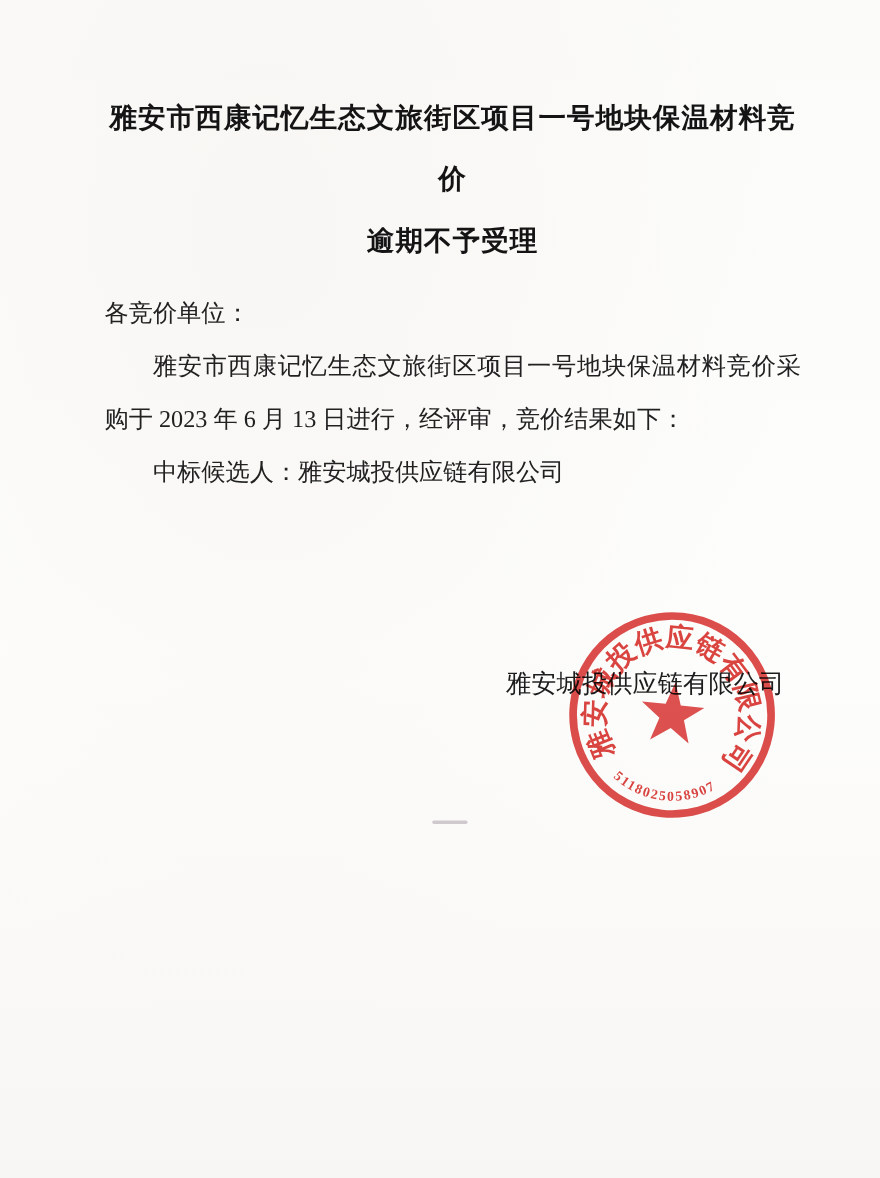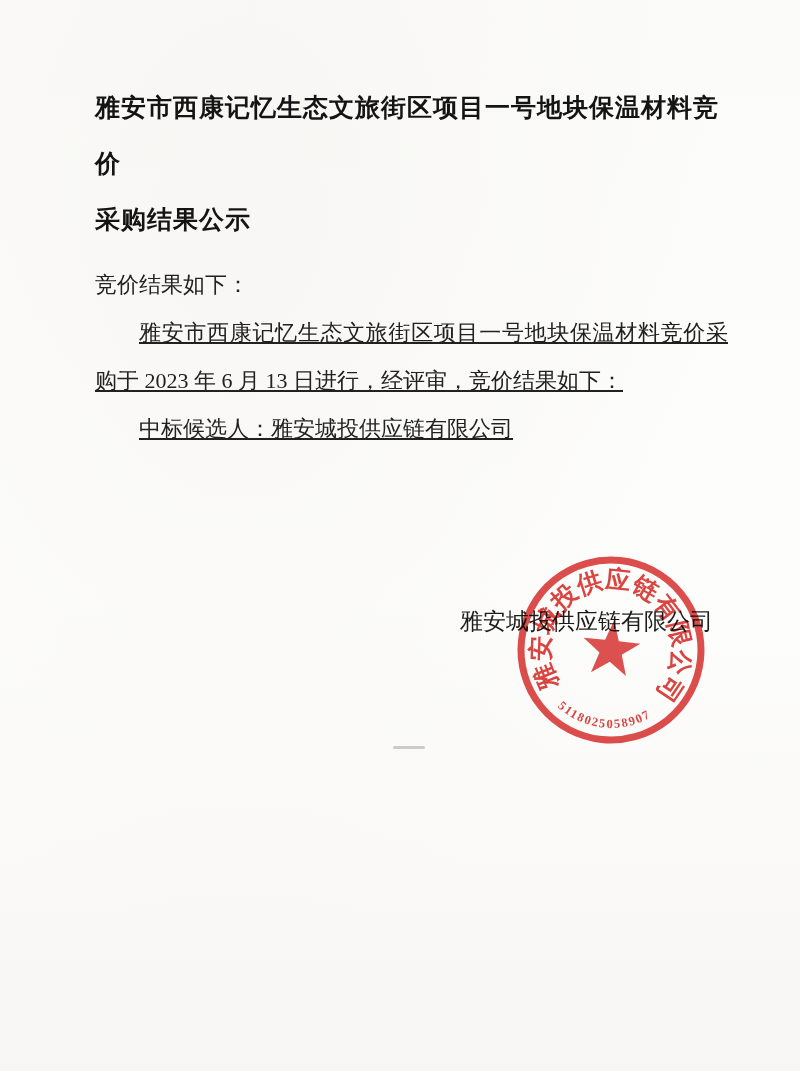--- a/index.html
+++ b/index.html
@@ -18,33 +18,34 @@
   }
   .content {
     position: absolute;
     left: 95px;
     top: 80px;
     width: 633px;
   }
   .title-line {
     font-size: 25px;
     font-weight: 700;
+    text-align: center;
     line-height: 56px;
     letter-spacing: 1px;
     color: #141414;
   }
   .body-text { margin-top: 13px; }
   .body-text p {
     font-size: 22px;
     line-height: 48px;
     text-align: justify;
     text-justify: inter-ideograph;
     color: #212121;
   }
-  .indent { text-indent: 2em; text-decoration: underline; }
+  .indent { text-indent: 2em; }
   .signature {
     position: absolute;
     top: 598px;
     right: 87px;
     text-align: right;
     font-size: 23px;
     line-height: 47px;
     color: #1c1c1c;
   }
   .seal {
@@ -77,24 +78,24 @@
     opacity: 0.45;
   }
 </style>
 </head>
 <body>
 
 <div class="page">
 
   <div class="content">
     <div class="title-line">雅安市西康记忆生态文旅街区项目一号地块保温材料竞价</div>
-    <div class="title-line">采购结果公示</div>
+    <div class="title-line">逾期不予受理</div>
 
     <div class="body-text">
-      <p>竞价结果如下：</p>
+      <p>各竞价单位：</p>
       <p class="indent">雅安市西康记忆生态文旅街区项目一号地块保温材料竞价采购于 2023 年 6 月 13 日进行，经评审，竞价结果如下：</p>
       <p class="indent">中标候选人：雅安城投供应链有限公司</p>
     </div>
   </div>
 
   <div class="signature">
     <div>雅安城投供应链有限公司</div>
   </div>
 
   <svg class="seal" viewBox="0 0 200 200" aria-hidden="true">

